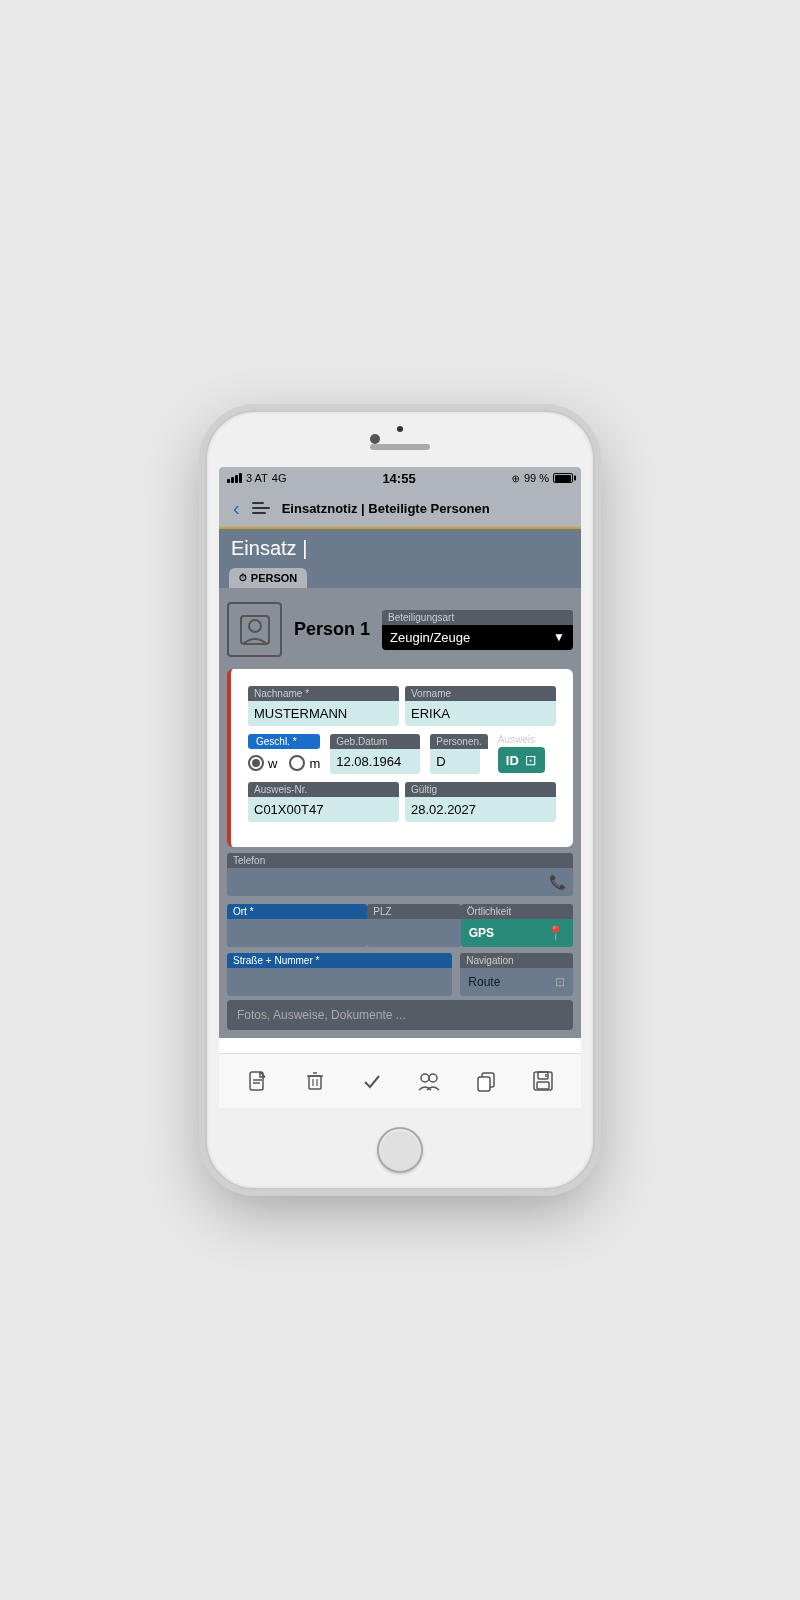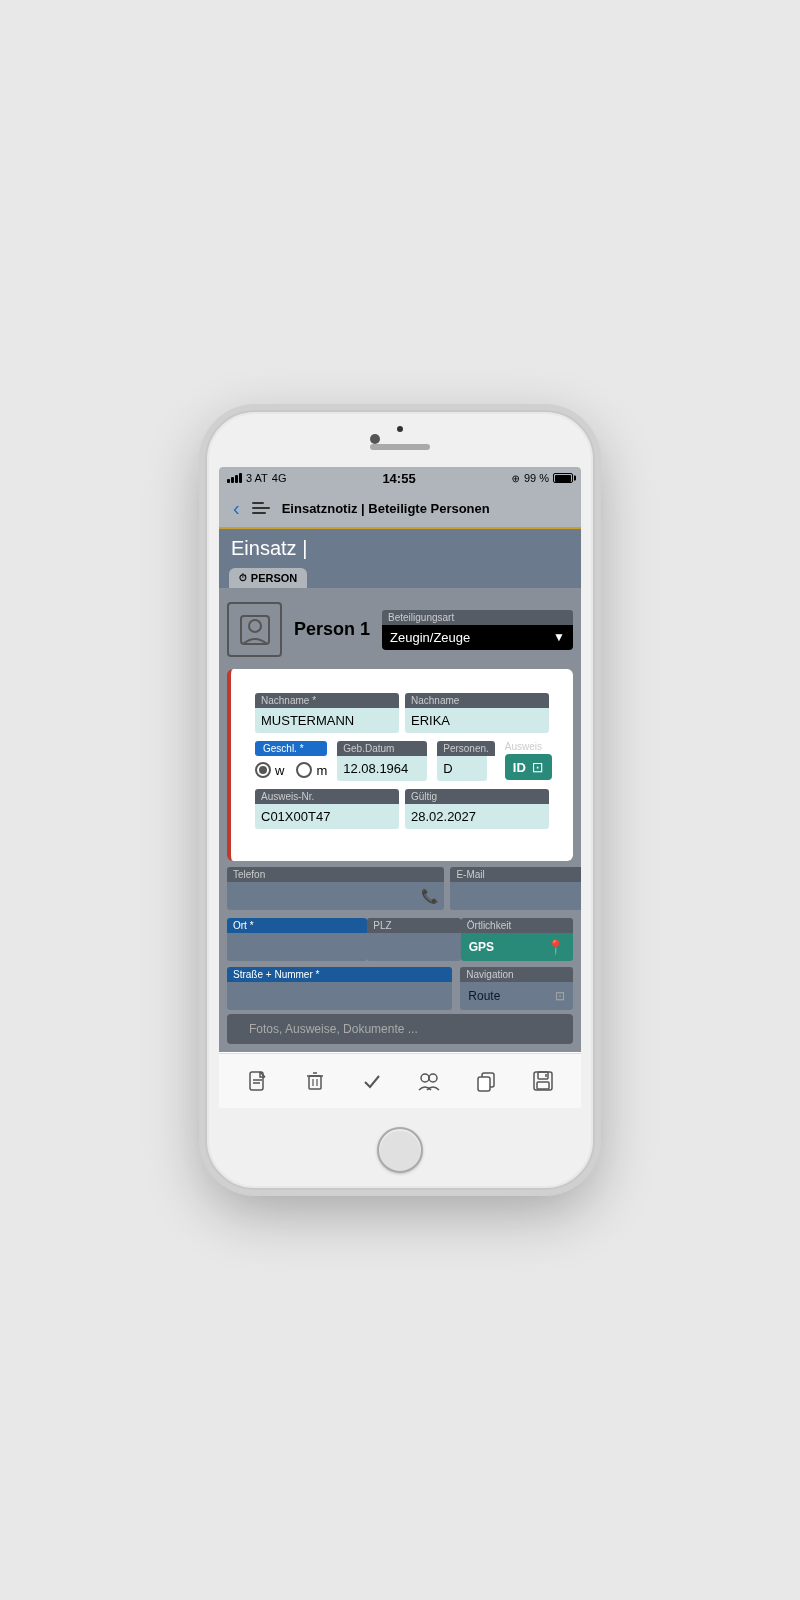--- a/index.html
+++ b/index.html
@@ -257,21 +257,21 @@
       cursor: pointer;
       text-align: right;
     }
     .dropdown-value { color: #fff; font-size: 13px; }
     .dropdown-arrow { color: #fff; font-size: 12px; }
 
     
     .form-card {
       background: #fff;
       border-radius: 6px;
-      padding: 24px;
+      padding: 17px;
       margin-top: 6px;
       border-left: 4px solid #c0392b;
     }
 
     .form-row { display: flex; gap: 6px; margin-bottom: 8px; }
     .form-col { display: flex; flex-direction: column; flex: 1; }
 
     .field-label {
       background: #555c66;
       color: #ccc;
@@ -438,21 +438,21 @@
       cursor: pointer;
       height: 28px;
     }
     .route-text { color: #0f172a; font-size: 12px; }
     .route-icon { color: #aaa; font-size: 12px; }
 
     .fotos-bar {
       background: #555c66;
       color: #aaa;
       font-size: 12px;
-      padding: 8px 22px;
+      padding: 8px 10px;
       border-radius: 4px;
       margin-top: 4px;
     }
 
     
     .toolbar {
       background: #f8f8f8;
       border-top: 1px solid #ddd;
       height: 55px;
       display: flex;
@@ -552,21 +552,21 @@
         </div>
 
         <div class="form-card">
 
           <div class="form-row">
             <div class="form-col">
               <div class="field-label">Nachname *</div>
               <input class="field-input" type="text" value="MUSTERMANN" style="">
             </div>
             <div class="form-col">
-              <div class="field-label">Nachname</div>
+              <div class="field-label">Vorname</div>
               <input class="field-input" type="text" value="ERIKA" style="">
             </div>
           </div>
 
           <div style="display:flex; gap:10px; align-items:flex-start; margin-bottom:8px;">
 
             <div style="display:flex;flex-direction:column;">
               <div class="gender-label">Geschl. *</div>
               <div class="gender-radios">
                 <div class="radio-item">
@@ -614,27 +614,20 @@
         </div>
 
         <div class="telefon-row" style="margin-top:6px;">
           <div class="telefon-field">
             <div class="dark-field-label">Telefon</div>
             <div class="input-with-icon">
               <input style="background: transparent; border: none; padding: 5px 6px; color: rgb(255, 255, 255); font-size: 13px; height: 28px; flex: 1 1 0%;" type="text">
               <span class="input-icon">📞</span>
             </div>
           </div>
-          <div class="telefon-field">
-            <div class="dark-field-label">E-Mail</div>
-            <div class="input-with-icon">
-              <input style="background: transparent; border: none; padding: 5px 6px; color: rgb(255, 255, 255); font-size: 13px; height: 28px; flex: 1 1 0%;" type="text">
-
-            </div>
-          </div>
         </div>
 
         <div class="ort-row">
           <div class="ort-col">
             <div class="ort-label-blue">Ort *</div>
             <div class="dark-field-input" style="background:#6b7a8d;height:28px;border-radius:0 0 3px 3px;"></div>
           </div>
           <div class="plz-col">
             <div class="dark-field-label">PLZ</div>
             <div class="dark-field-input" style="background:#6b7a8d;height:28px;border-radius:0 0 3px 3px;"></div>

